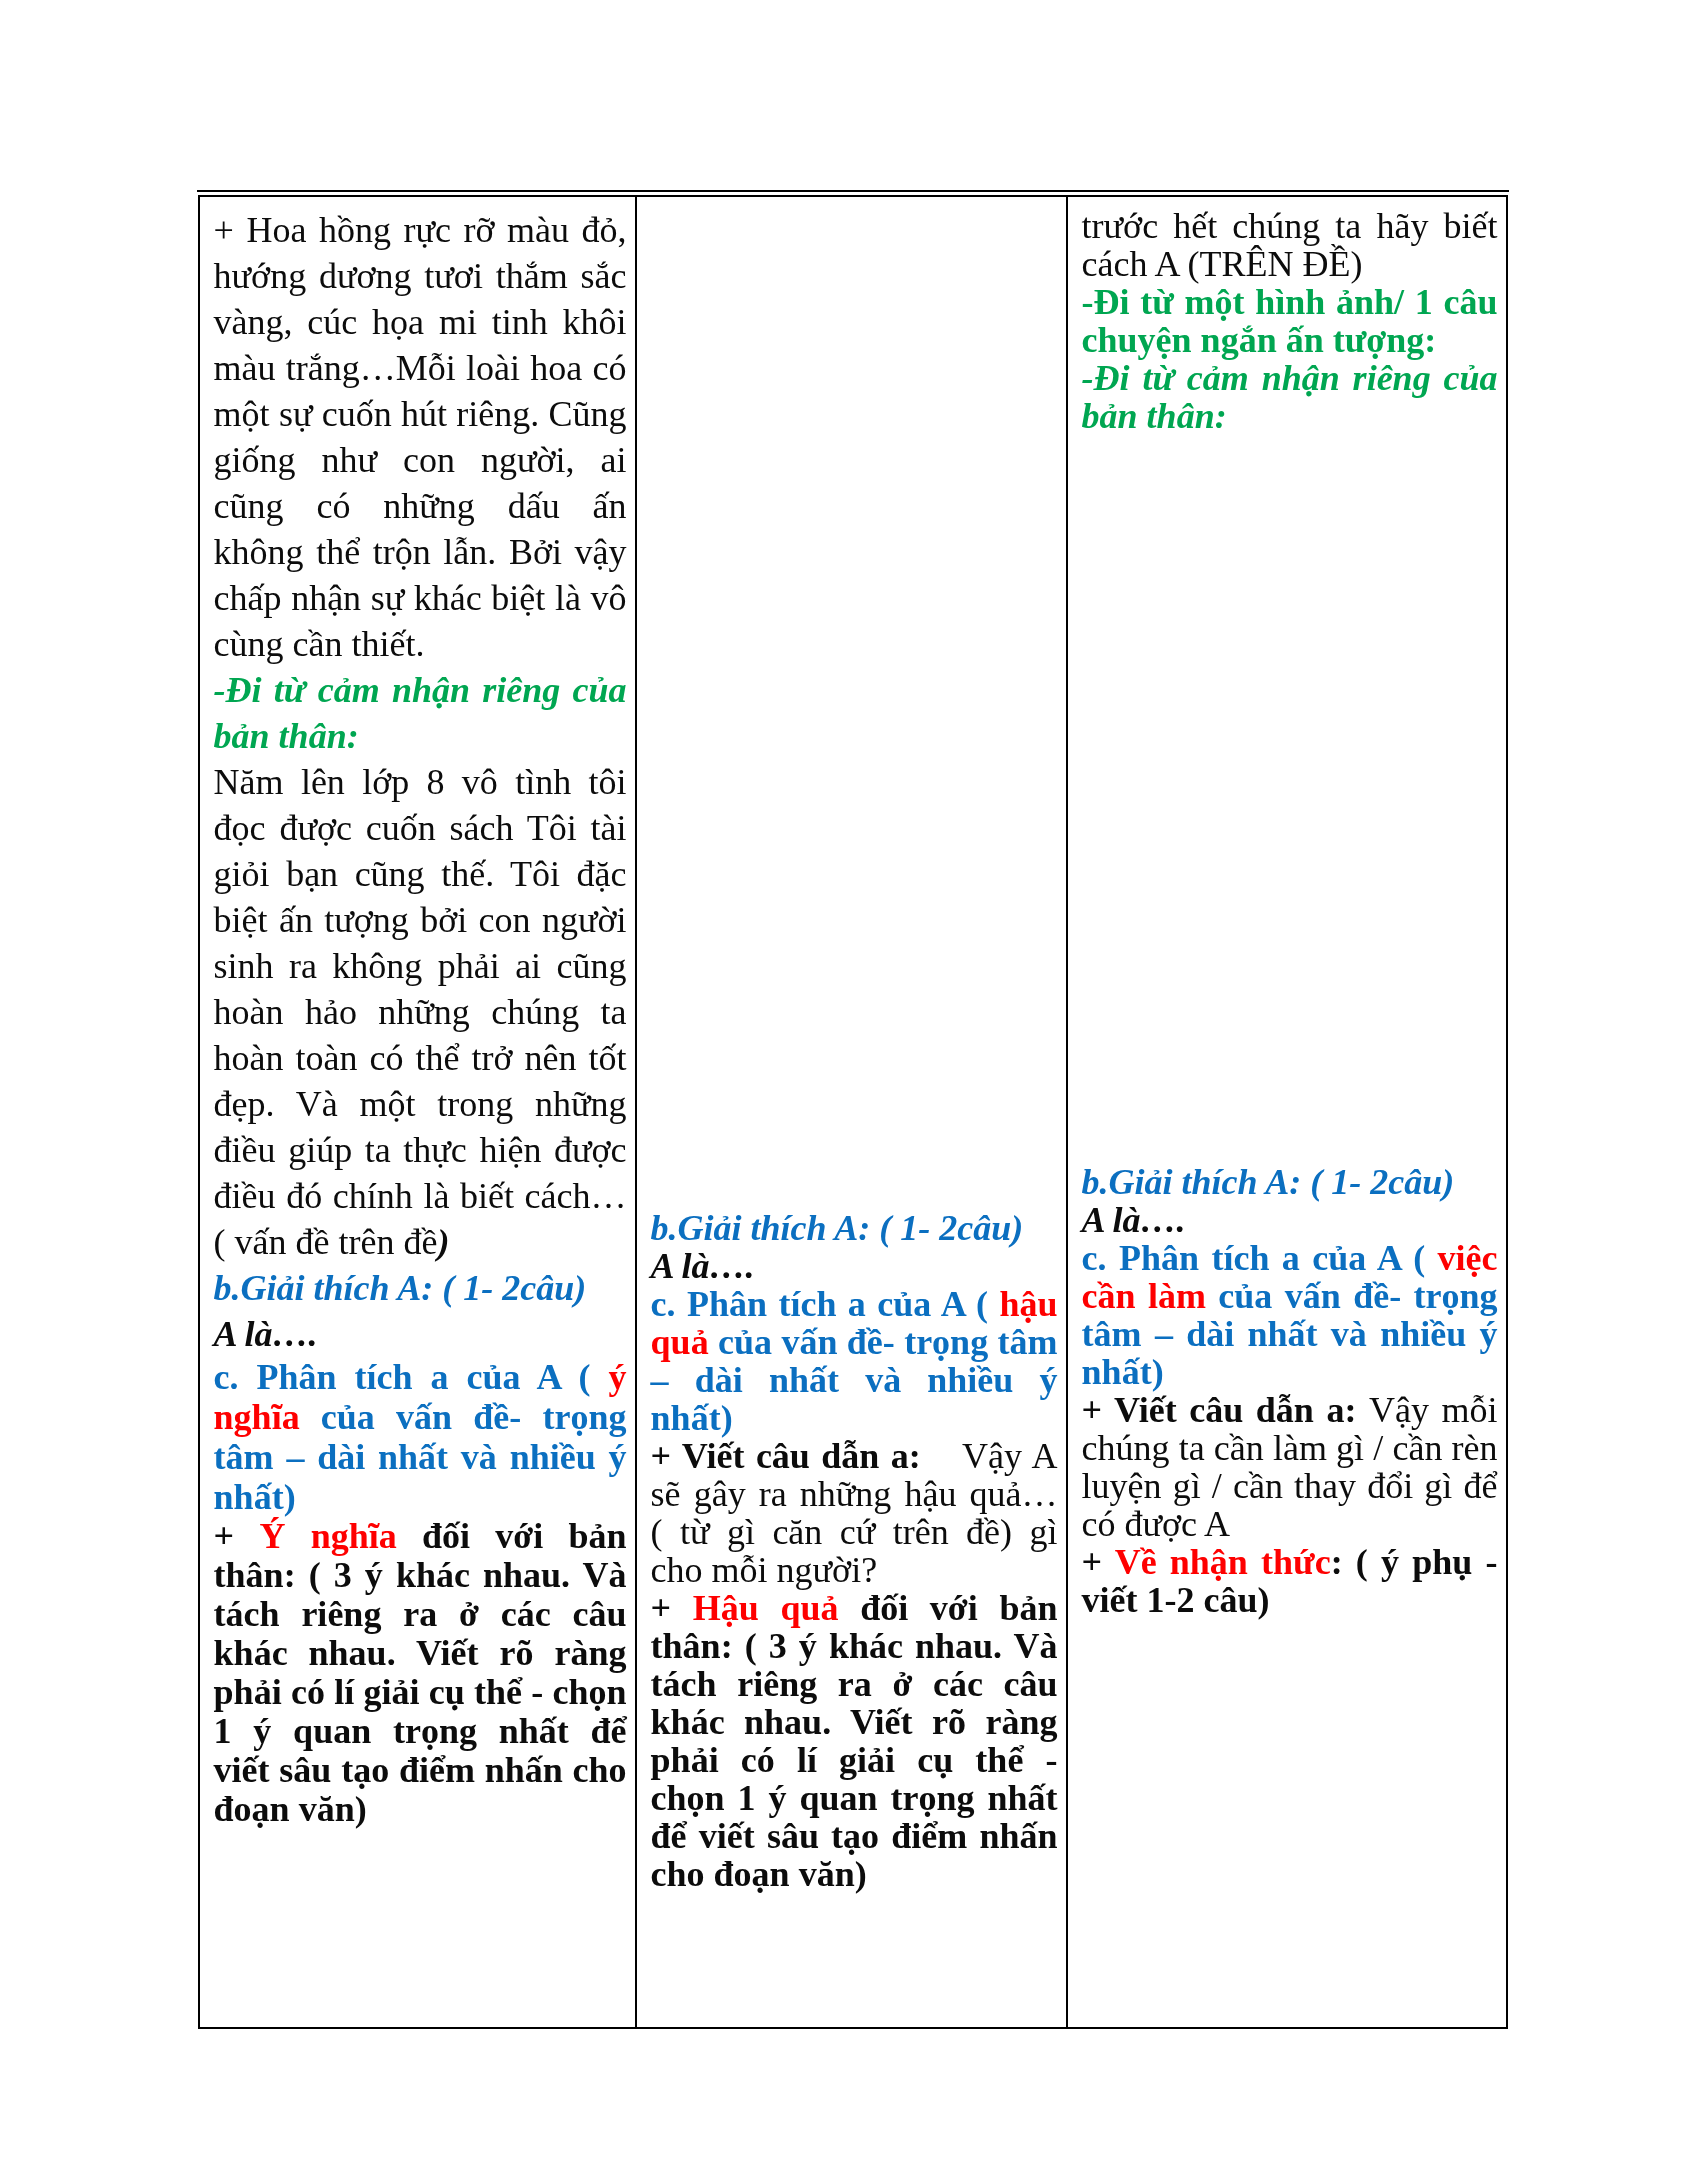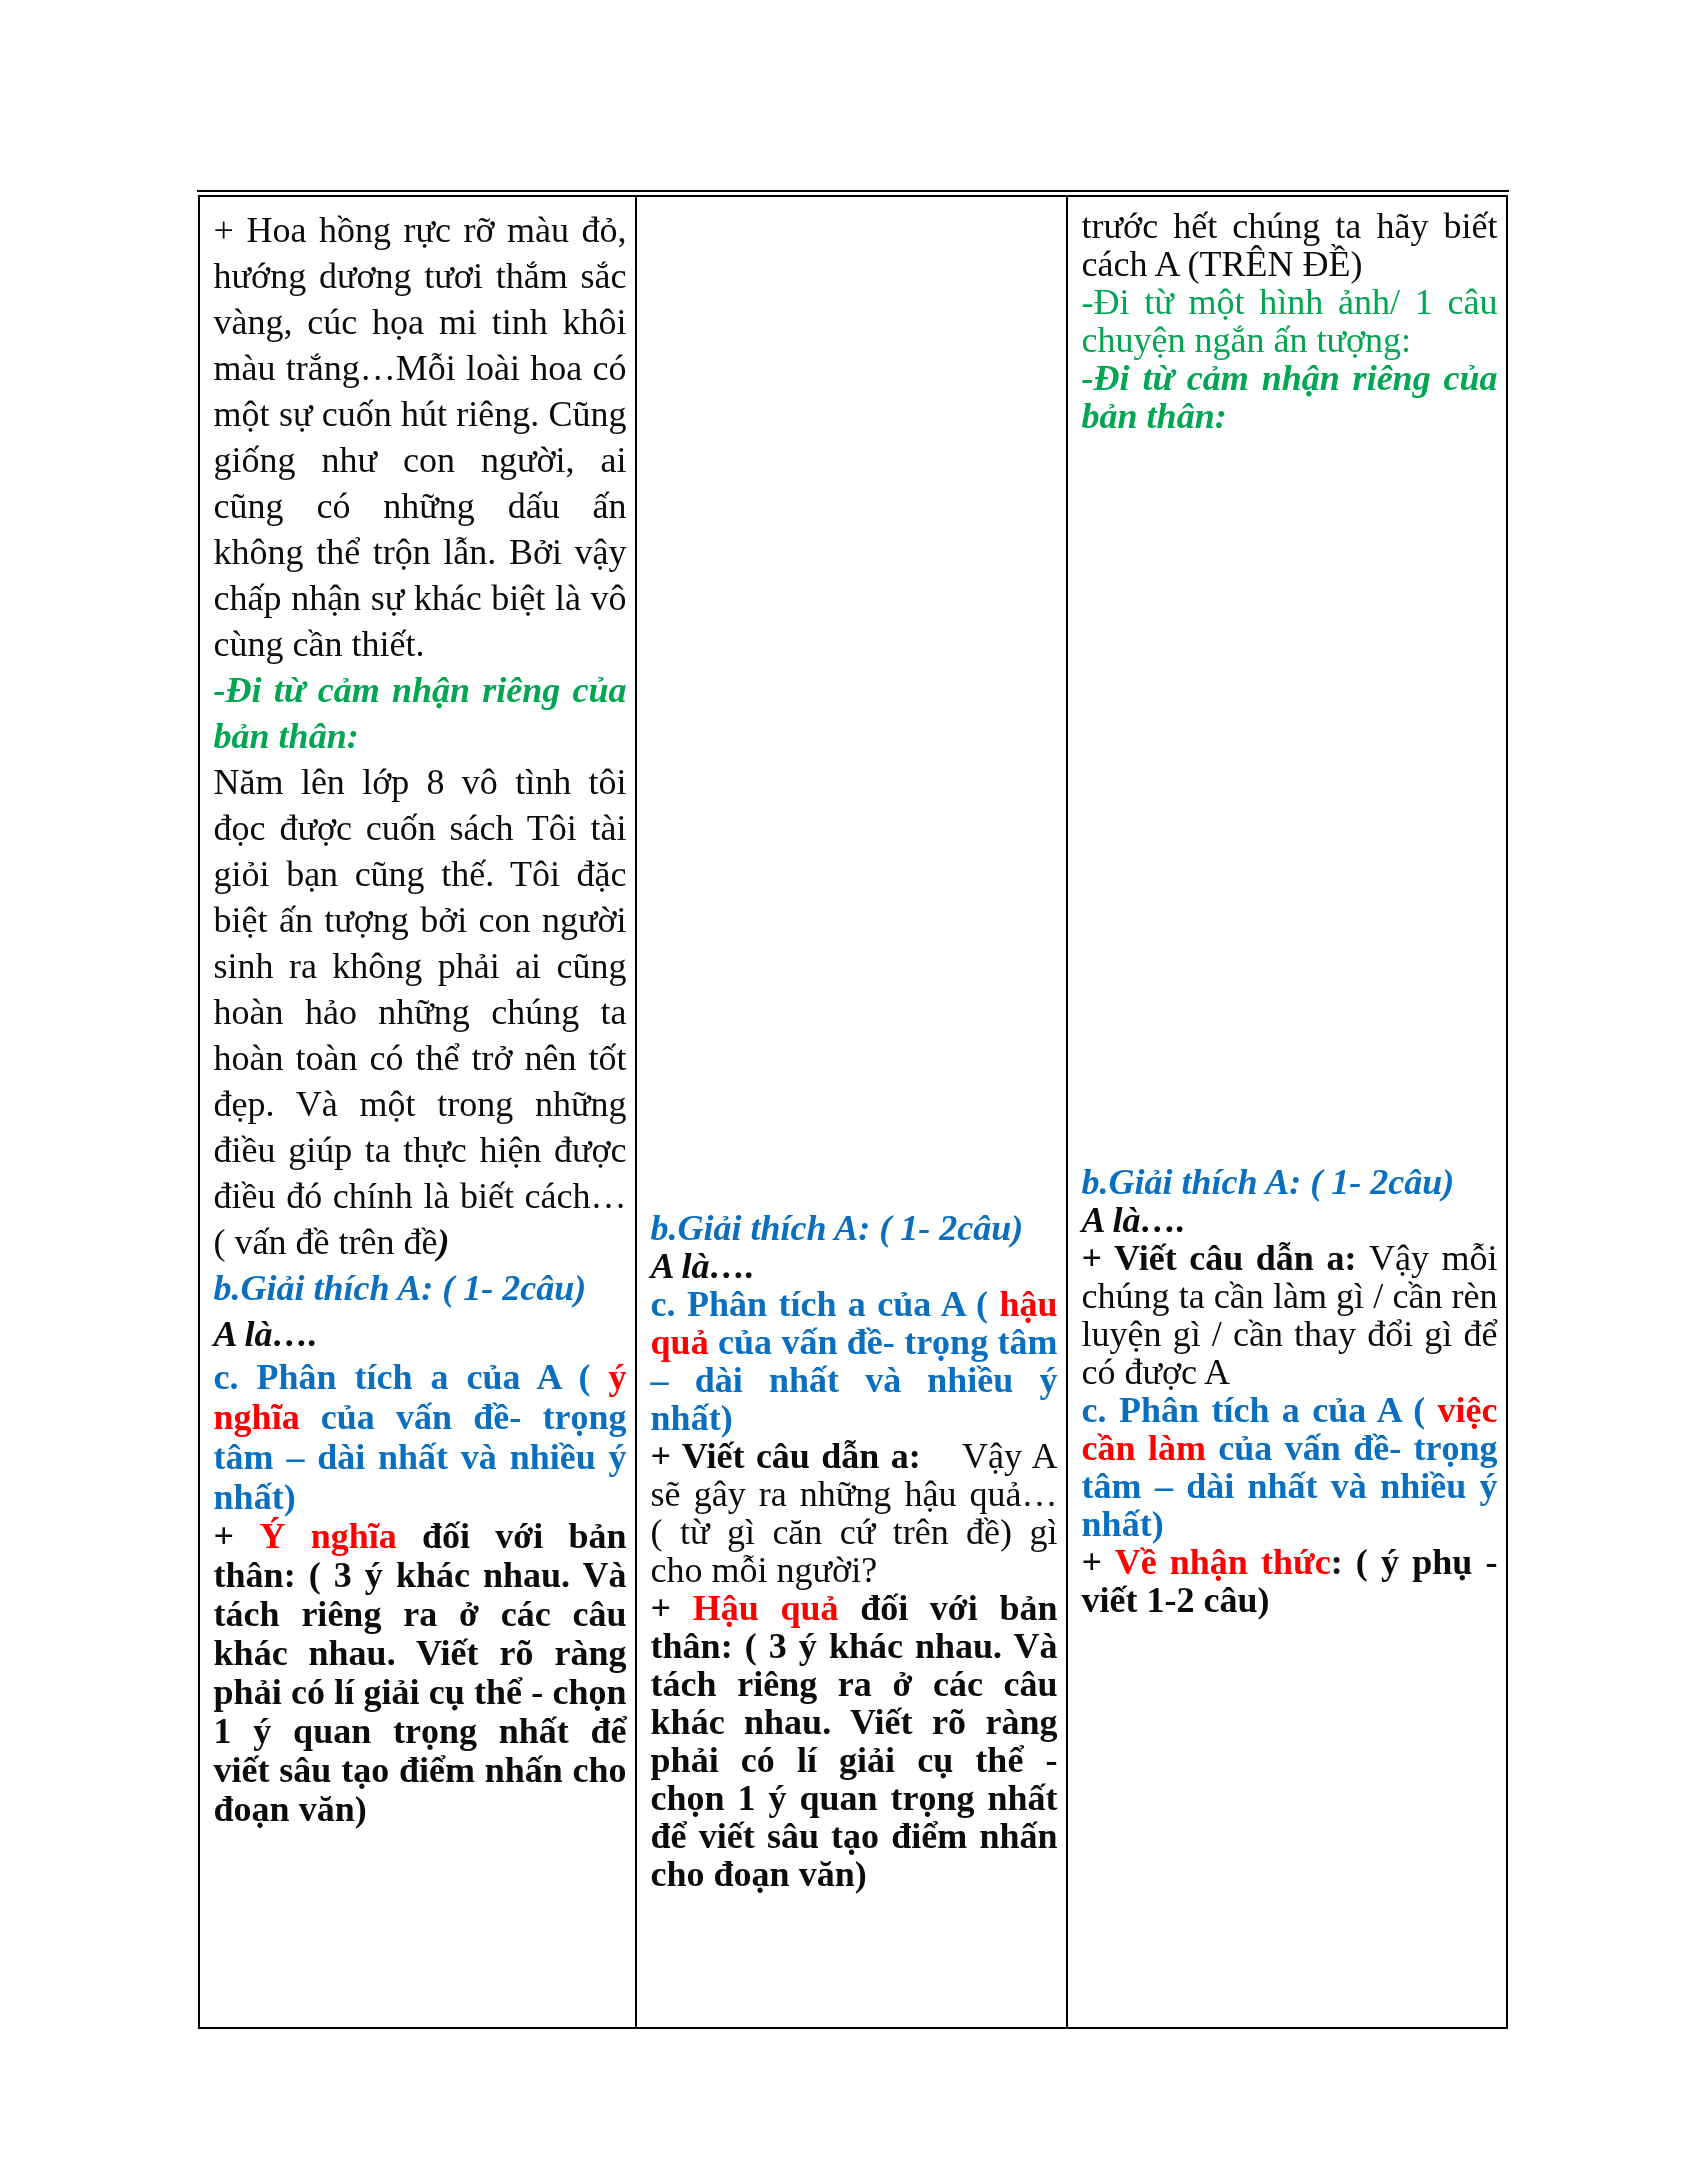--- a/index.html
+++ b/index.html
@@ -40,21 +40,21 @@
   .spacer-col2{height:1002px;}
   .spacer-col3{height:728px;}
   
   .run{white-space:pre-wrap;}
   .r{font-weight:normal;font-style:normal;}
   .kb{font-weight:bold;}
   .kbi{font-weight:bold;font-style:italic;}
   .bb{font-weight:bold;}
   .bbi{font-weight:bold;font-style:italic;}
   .rb{font-weight:bold;}
-  .g{font-weight:normal;margin-top:40px;}
+  .g{font-weight:bold;margin-top:40px;}
   .gbi{font-weight:bold;font-style:italic;}
   .hd{font-size:35px;}
 </style>
 </head>
 <body>
 
 <div class="doc-table">
   <div class="cell cell-1">
       <p class="para lh54"><span class="run r" style="color: rgb(12, 12, 12);">+ Hoa hồng rực rỡ màu đỏ, hướng dương tươi thắm sắc vàng, cúc họa mi tinh khôi màu trắng…Mỗi loài hoa có một sự cuốn hút riêng. Cũng giống như con người, ai cũng có những dấu ấn không thể trộn lẫn. Bởi vậy chấp nhận sự khác biệt là vô cùng cần thiết.</span></p>
       <p class="para lh54"><span class="run gbi" style="color: rgb(0, 166, 81);">-Đi từ cảm nhận riêng của bản thân:</span></p>
@@ -72,18 +72,18 @@
       <p class="para lh45 mt60"><span class="run kb" style="color: rgb(12, 12, 12);">+ Viết câu dẫn a: </span><span class="run r" style="color: rgb(12, 12, 12); margin-left: 30px;">Vậy A sẽ gây ra những hậu quả… ( từ gì căn cứ trên đề) gì cho mỗi người?</span></p>
       <p class="para lh45 mt90"><span class="run kb" style="color: rgb(12, 12, 12);">+ </span><span class="run rb" style="color: rgb(254, 0, 0);">Hậu quả</span><span class="run kb" style="color: rgb(12, 12, 12);"> đối với bản thân: ( 3 ý khác nhau. Và tách riêng ra ở các câu khác nhau. Viết rõ ràng phải có lí giải cụ thể - chọn 1 ý quan trọng nhất để viết sâu tạo điểm nhấn cho đoạn văn)</span></p>
     </div>
   <div class="cell cell-3">
       <p class="para lh45"><span class="run r" style="color: rgb(12, 12, 12);">trước hết chúng ta hãy biết cách A (TRÊN ĐỀ)</span></p>
       <p class="para lh45"><span class="run g" style="color: rgb(0, 166, 81);">-Đi từ một hình ảnh/ 1 câu chuyện ngắn ấn tượng:</span></p>
       <p class="para lh45"><span class="run gbi" style="color: rgb(0, 166, 81);">-Đi từ cảm nhận riêng của bản thân:</span></p>
       <div class="spacer spacer-col3"></div>
       <p class="para lh45 hd"><span class="run bbi" style="color: rgb(11, 111, 192);">b.Giải thích A: ( 1- 2câu)</span></p>
       <p class="para lh45"><span class="run kbi" style="color: rgb(12, 12, 12);">A là….</span></p>
+      <p class="para lh45 mt26"><span class="run bb" style="color: rgb(11, 111, 192);">c. Phân tích a của A ( </span><span class="run rb" style="color: rgb(254, 0, 0);">việc cần làm</span><span class="run bb" style="color: rgb(11, 111, 192);"> của vấn đề- trọng tâm – dài nhất và nhiều ý nhất)</span></p>
       <p class="para lh45 mt10"><span class="run kb" style="color: rgb(12, 12, 12);">+ Viết câu dẫn a: </span><span class="run r" style="color: rgb(12, 12, 12);">Vậy mỗi chúng ta cần làm gì / cần rèn luyện gì / cần thay đổi gì để có được A</span></p>
-      <p class="para lh45 mt26"><span class="run bb" style="color: rgb(11, 111, 192);">c. Phân tích a của A ( </span><span class="run rb" style="color: rgb(254, 0, 0);">việc cần làm</span><span class="run bb" style="color: rgb(11, 111, 192);"> của vấn đề- trọng tâm – dài nhất và nhiều ý nhất)</span></p>
       <p class="para lh45 mt85"><span class="run kb" style="color: rgb(12, 12, 12);">+ </span><span class="run rb" style="color: rgb(254, 0, 0);">Về nhận thức</span><span class="run kb" style="color: rgb(12, 12, 12);">: ( ý phụ - viết 1-2 câu)</span></p>
     </div>
 </div>
 
 
 </body></html>

